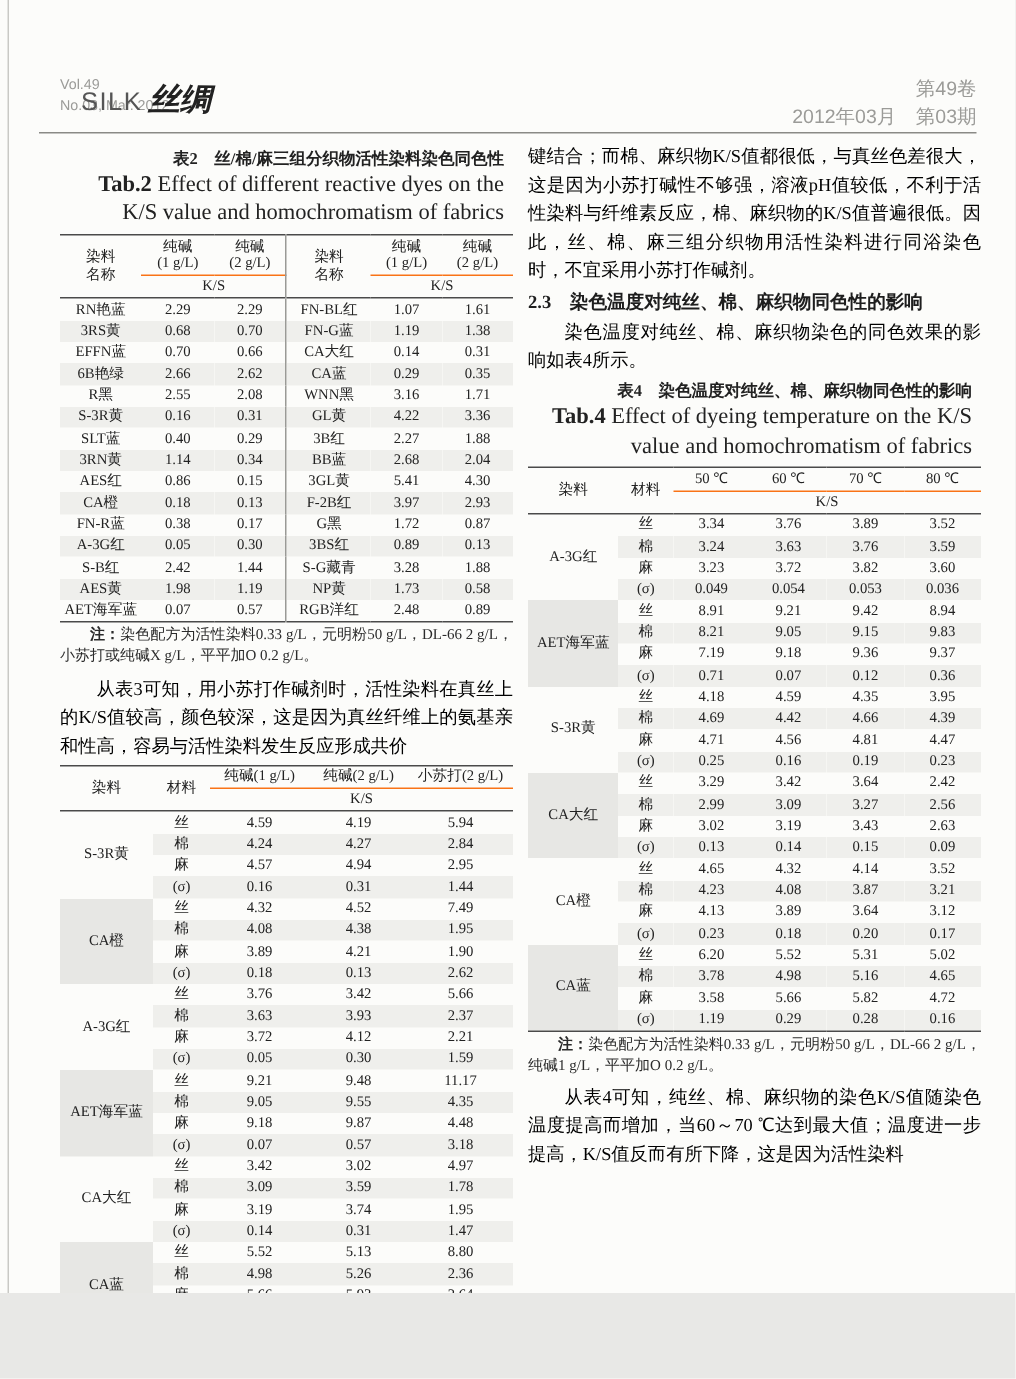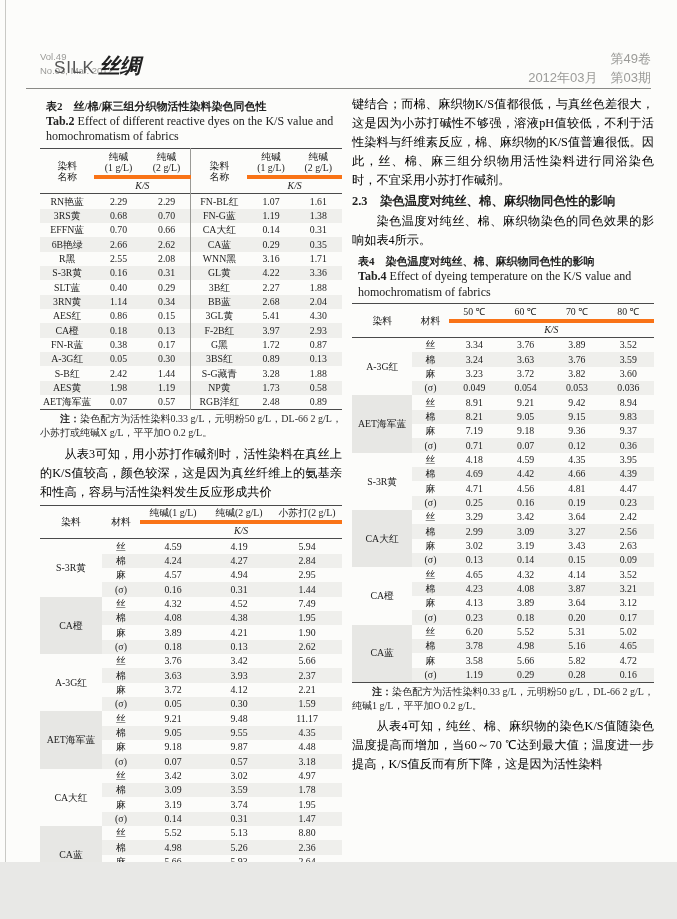--- a/index.html
+++ b/index.html
@@ -21,34 +21,34 @@
   
   .cols{position:absolute;top:95px;left:40px;width:614px;display:flex;gap:10px;}
   .col{width:302px;}
 
   
   p.body{font-size:12.2px;line-height:1.56;text-align:justify;margin:0 0 3px 0;color:#000000;}
   p.indent{text-indent:2em;}
   .sec-head{font-size:12.4px;font-weight:bold;margin:3px 0 2px 0;color:#1e1e1e;}
 
   
-  .cap{ text-align:left;line-height:1.32;margin:4px 6px 3px 6px;}
+  .cap{ text-align:right;line-height:1.32;margin:4px 6px 3px 6px;}
   .cap-cn{font-size:11px;font-weight:bold;color:#222;}
-  .cap-en{font-size:12px;color:#222;}
+  .cap-en{font-size:15px;color:#222;}
   .cap-en b{font-weight:bold;}
 
   
   table.sci{border-collapse:collapse;width:100%;table-layout:fixed;
             border-top:1.6px solid #4a4a4a;border-bottom:1.6px solid #4a4a4a;
             font-size:9.8px;color:#222;}
   table.sci th,table.sci td{text-align:center;vertical-align:middle;
             padding:1.4px 1px;line-height:1.18;font-weight:normal;}
   table.sci thead{border-bottom:1px solid #4a4a4a;}
   table.sci th{white-space:pre-line;}
-  td.ks-span{border-top:4px solid #f97316;font-style:italic;font-family:"Liberation Serif",serif;padding:0.5px 0;}
+  td.ks-span{border-top:1px solid #f97316;font-family:"Liberation Serif",serif;padding:0.5px 0;}
   tbody tr:nth-child(even){background:#efefec;}
   .t2 td:nth-child(4),.t2 th.vdiv{border-left:1px solid #9a9a96;}
   td.dye-cell{background:#fcfcfa;}
   td.dye-cell.alt{background:#e7e7e4;}
   tbody td{overflow:hidden;}
 
   
   p.note{font-size:10px;line-height:1.42;text-align:justify;text-indent:2em;margin:2px 0 4px 0;color:#2b2b2b;}
   p.note .nlab{font-weight:bold;}
 

